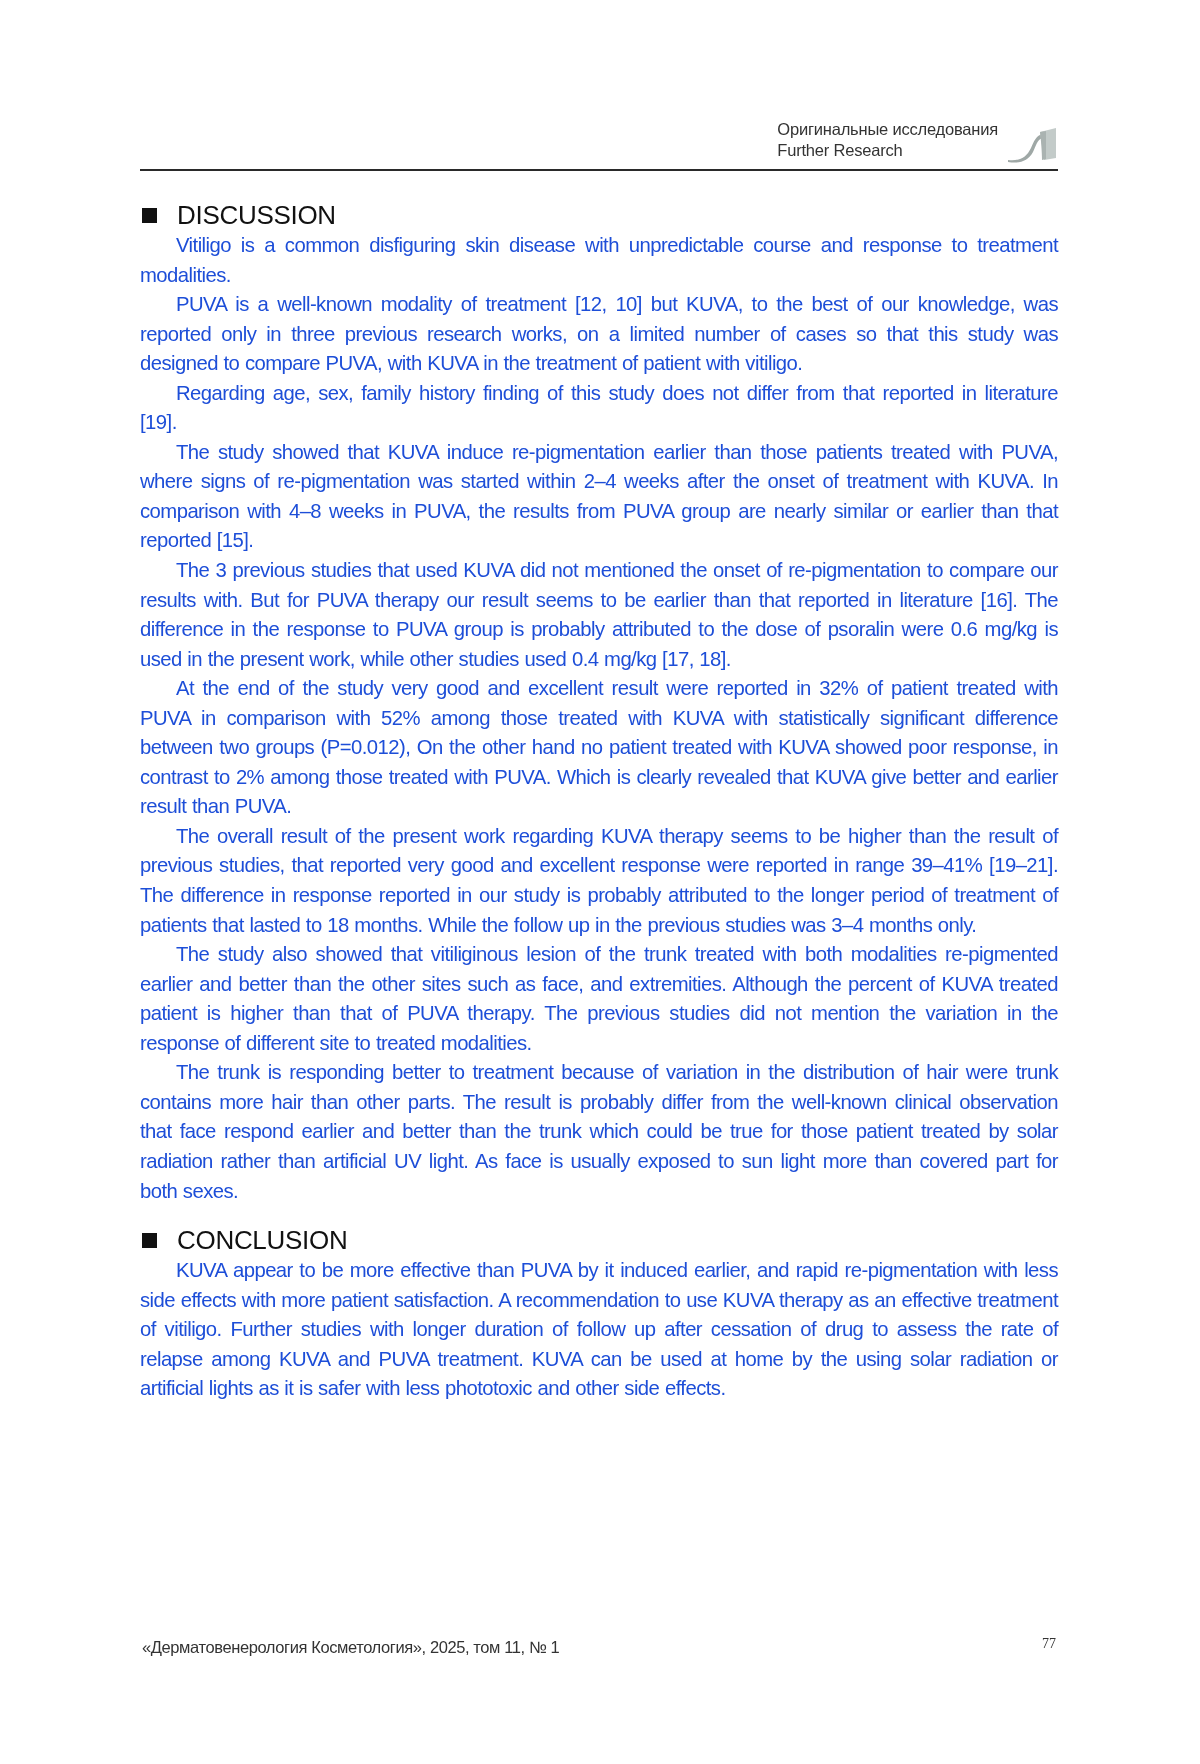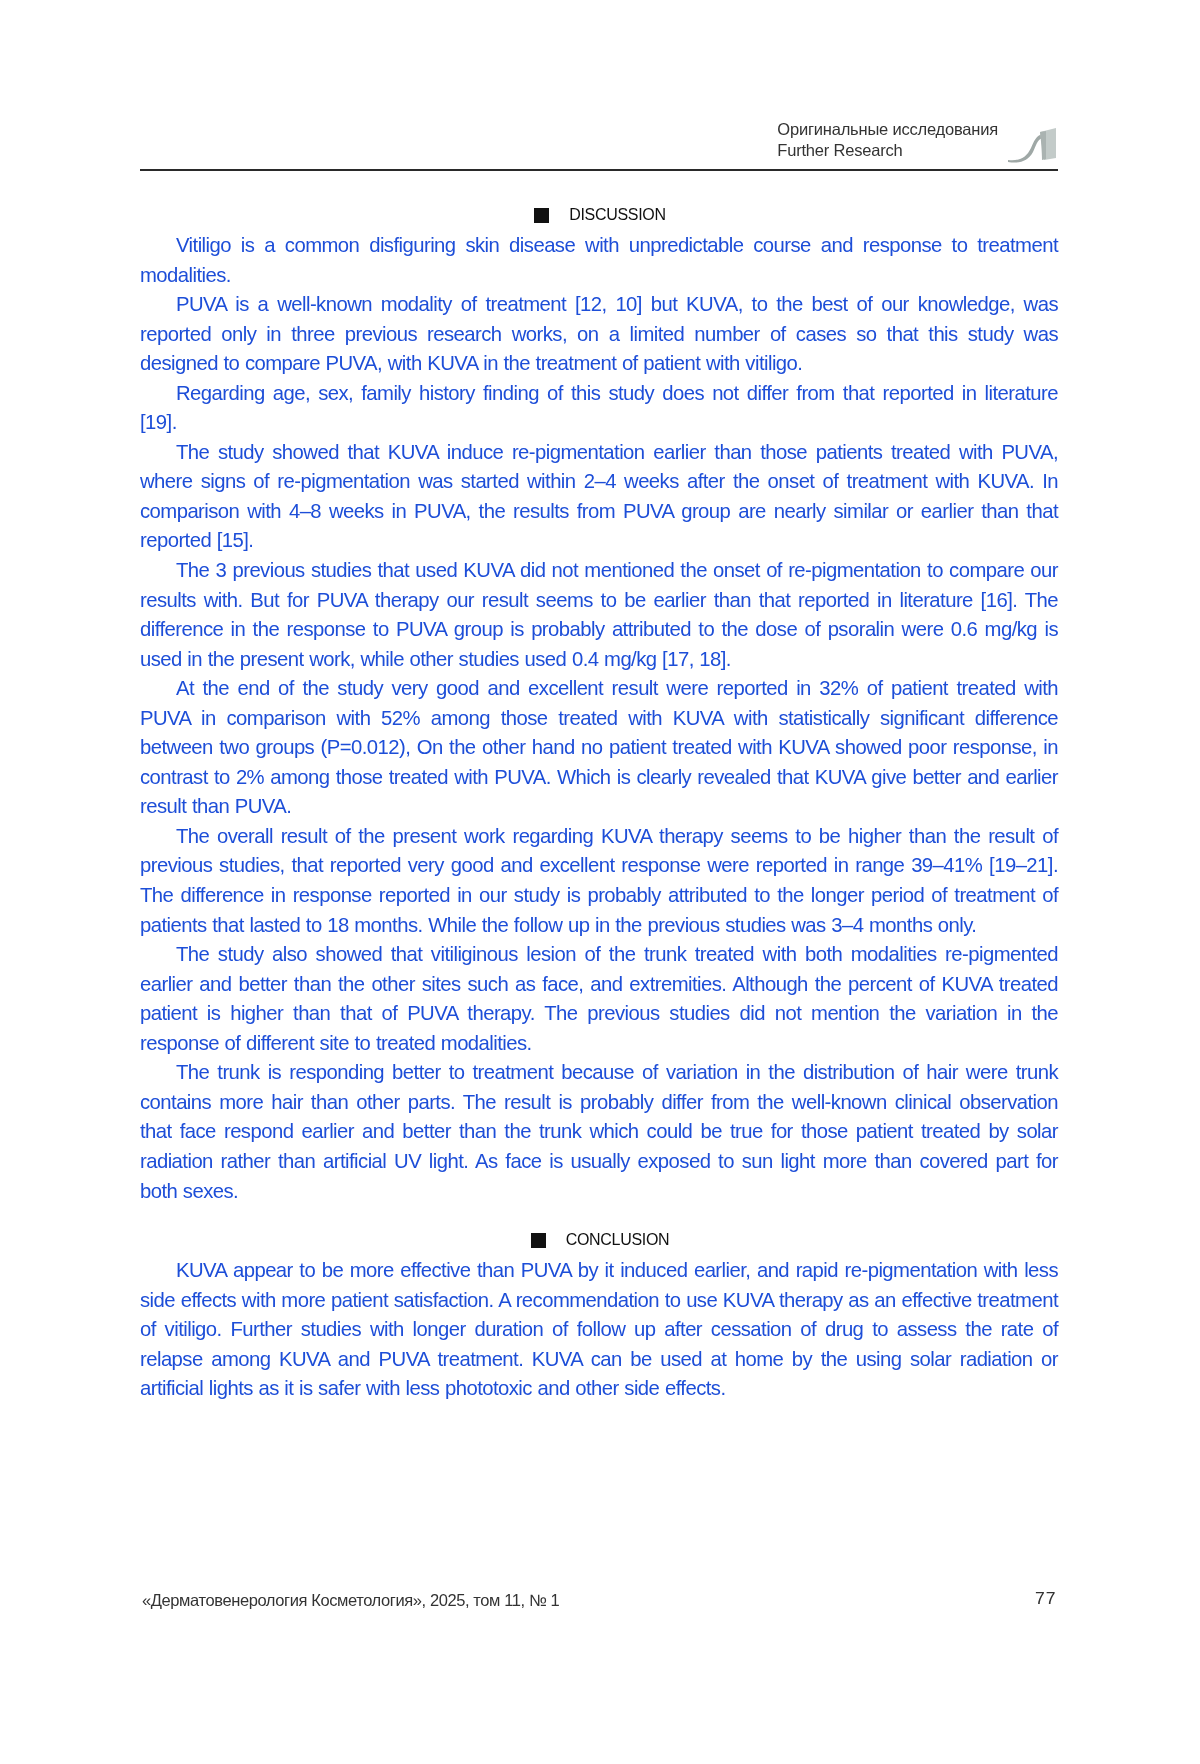--- a/index.html
+++ b/index.html
@@ -13,40 +13,40 @@
     position: absolute; right: 60px; top: 2px; text-align: left;
     font-family: "Liberation Sans", sans-serif; font-size: 16.5px; line-height: 21px; color: #333;
     letter-spacing: -0.2px;
   }
   .rh-logo { position: absolute; right: 0px; top: 7px; width: 52px; height: 40px; }
   .column {
     position: absolute; left: 140px; top: 199px; width: 918px;
     font-family: "Liberation Sans", sans-serif;
   }
   h2.section {
-    margin: 0; padding: 0; font-weight: normal; font-size: 16px; line-height: 32px;
-    letter-spacing: -0.3px; color: #111; display: flex; align-items: center; justify-content: center;
+    margin: 0; padding: 0; font-weight: normal; font-size: 26px; line-height: 32px;
+    letter-spacing: -0.3px; color: #111; display: flex; align-items: center;
   }
   h2.section .bullet { display: inline-block; width: 15px; height: 15px; background: #111; margin-right: 20px; margin-left: 2px; }
   p.body {
     margin: 0; padding: 0; text-indent: 36px; text-align: justify;
     font-size: 20.3px; line-height: 29.55px; letter-spacing: -0.55px; word-spacing: 0.5px; color: #1d4ed8;
     font-stretch: condensed;
   }
   .gap { height: 18px; }
   .footer {
-    position: absolute; left: 140px; top: 1589px; width: 918px; height: 24px;
+    position: absolute; left: 140px; top: 1636px; width: 918px; height: 24px;
   }
   .footer-journal {
     position: absolute; left: 2px; top: 2px;
     font-family: "Liberation Sans", sans-serif; font-size: 16.5px; letter-spacing: -0.4px; color: #333;
   }
   .page-number {
     position: absolute; right: 2px; top: 0px;
-    font-family: Liberation Mono, monospace; font-size: 18px; color: #333;
+    font-family: Liberation Serif, serif; font-size: 14px; color: #333;
   }
 </style>
 </head>
 <body>
 
 <div class="page">
 
   <div class="running-head">
     <div class="rh-text">
       <div>Оригинальные исследования</div>

